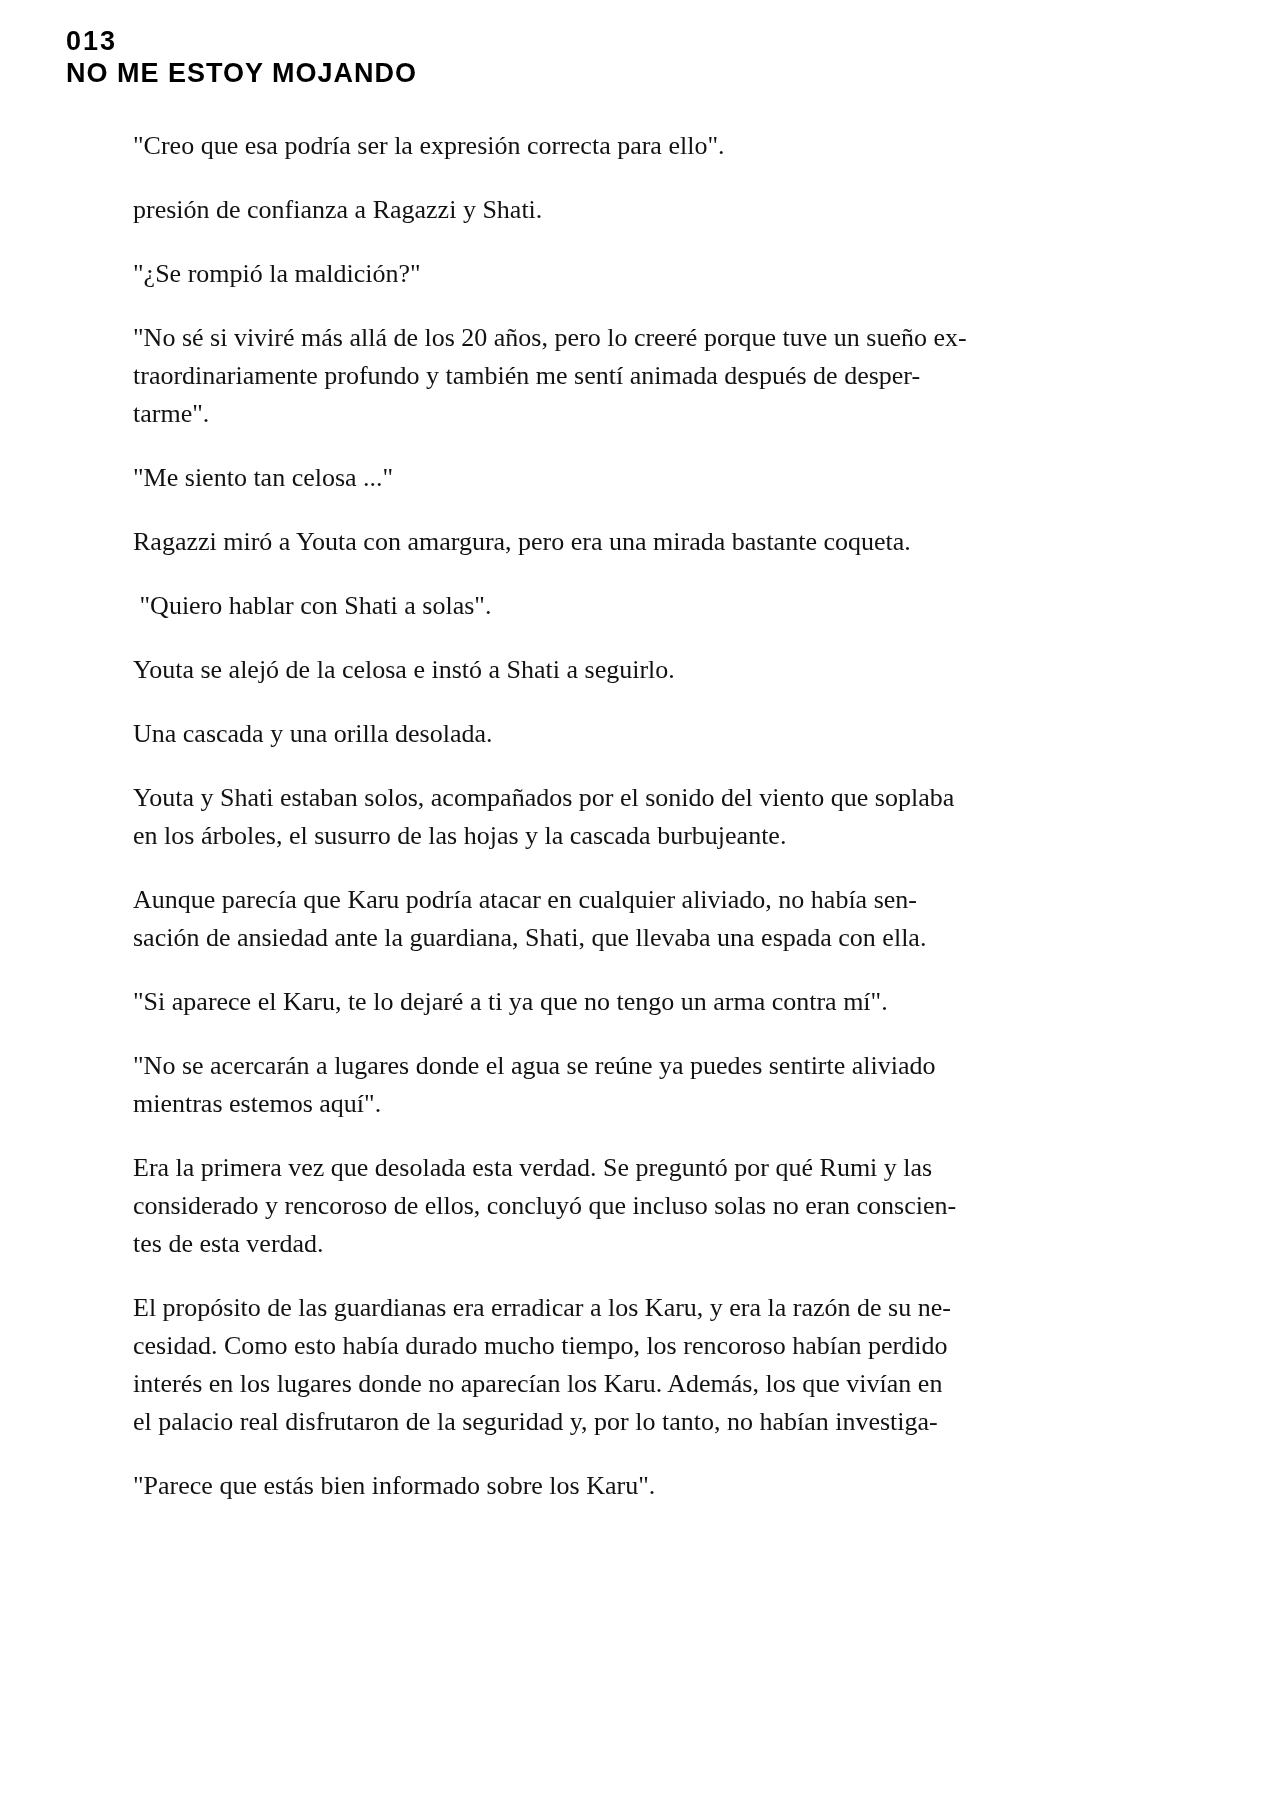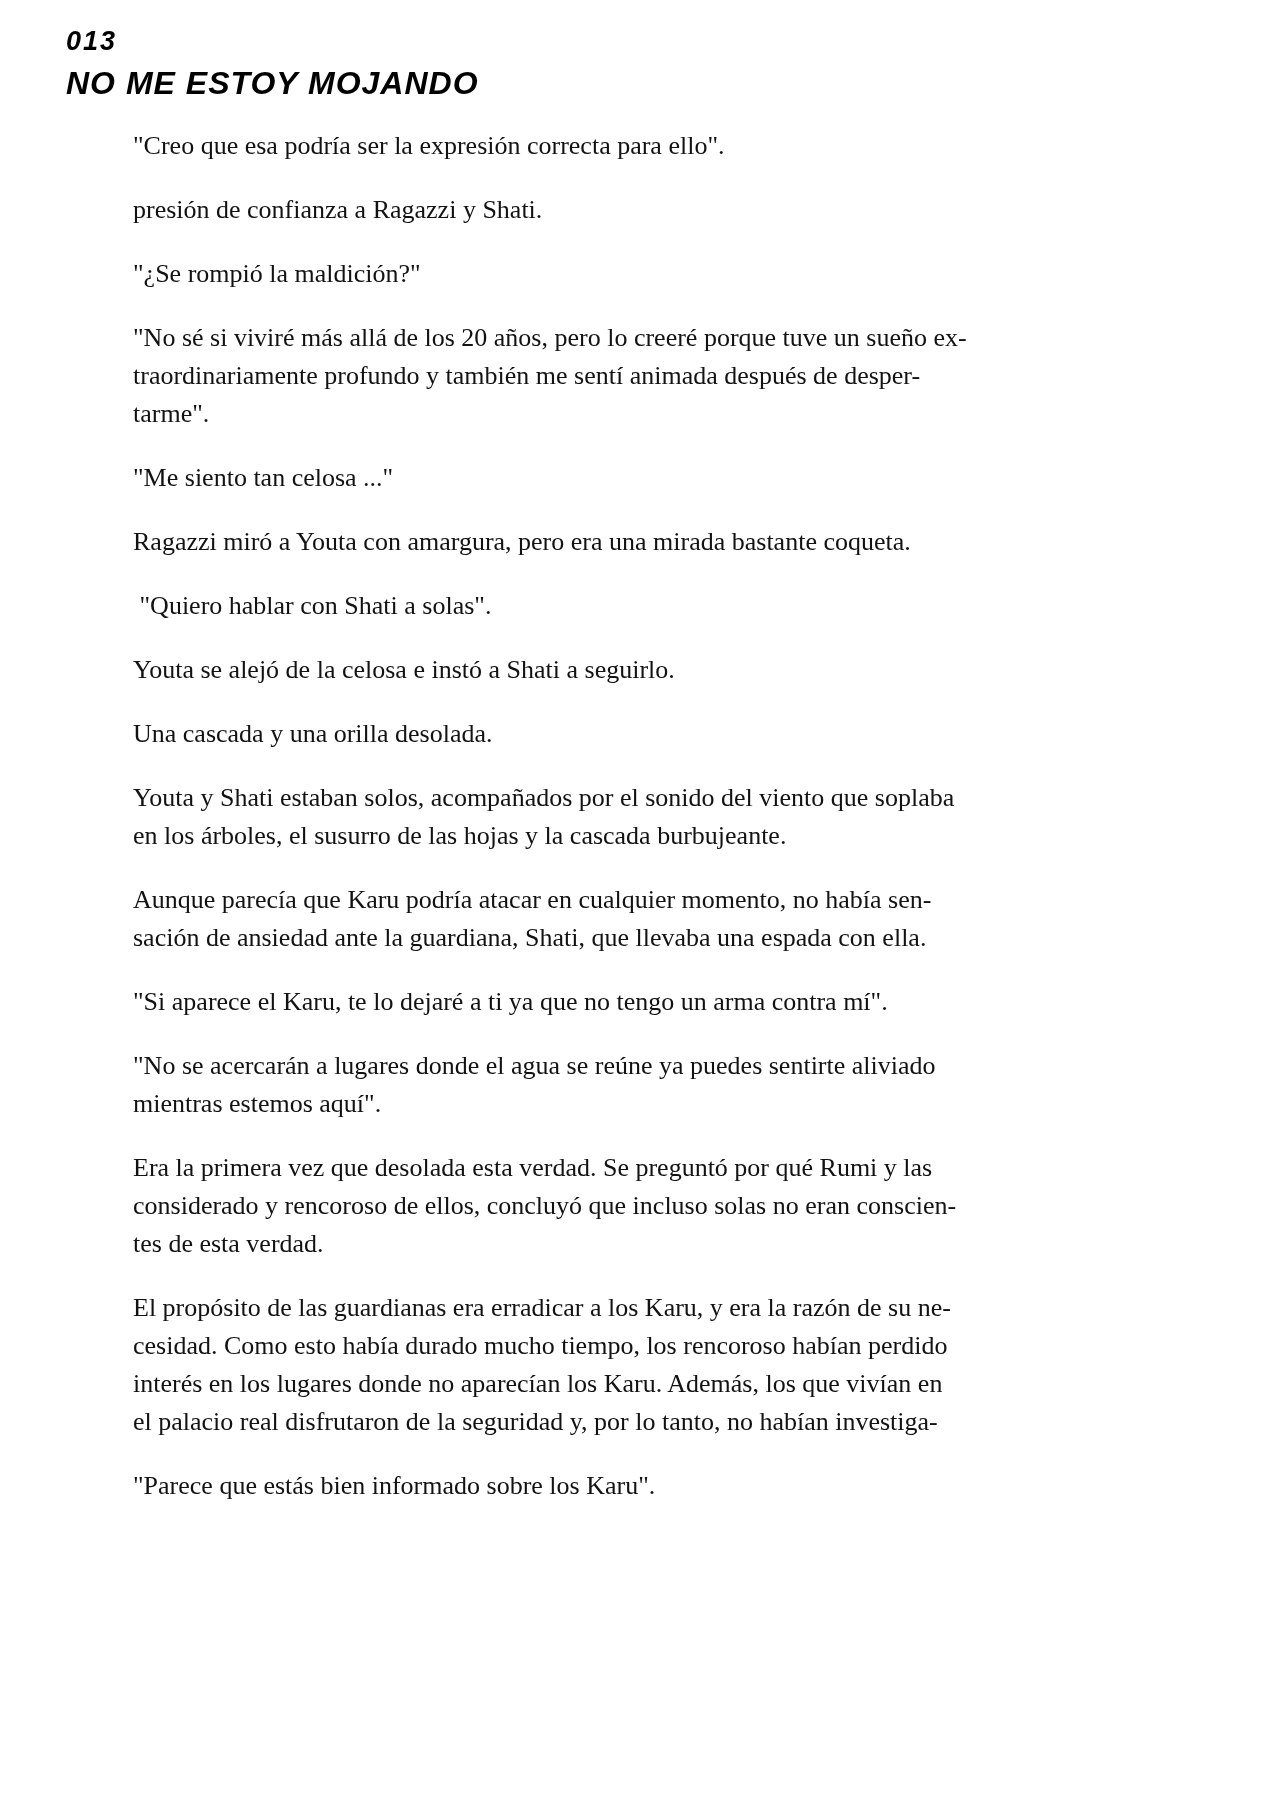--- a/index.html
+++ b/index.html
@@ -14,32 +14,31 @@
     background: #ffffff;
     overflow: hidden;
   }
   .page-header {
     position: absolute;
     top: 26px;
     left: 66px;
     color: #000000;
     font-family: "Liberation Sans", sans-serif;
     font-weight: 700;
-    font-style: italic;
   }
   .page-number {
     font-size: 27px;
     line-height: 30px;
     letter-spacing: 2px;
   }
   .chapter-title {
-    font-size: 32px;
+    font-size: 27px;
     line-height: 30px;
     letter-spacing: 1px;
-    margin-top: 12px;
+    margin-top: 2px;
   }
   .reader-content {
     position: absolute;
     top: 127px;
     left: 133px;
     width: 1015px;
     color: #121212;
     font-family: "Liberation Serif", serif;
     font-size: 26px;
     line-height: 38px;
@@ -95,21 +94,21 @@
         <span class="line">Youta se alejó de la celosa e instó a Shati a seguirlo.</span>
       </p>
       <p class="para">
         <span class="line">Una cascada y una orilla desolada.</span>
       </p>
       <p class="para">
         <span class="line">Youta y Shati estaban solos, acompañados por el sonido del viento que soplaba</span>
         <span class="line">en los árboles, el susurro de las hojas y la cascada burbujeante.</span>
       </p>
       <p class="para">
-        <span class="line">Aunque parecía que Karu podría atacar en cualquier momento, no había sen-</span>
+        <span class="line">Aunque parecía que Karu podría atacar en cualquier aliviado, no había sen-</span>
         <span class="line">sación de ansiedad ante la guardiana, Shati, que llevaba una espada con ella.</span>
       </p>
       <p class="para">
         <span class="line">"Si aparece el Karu, te lo dejaré a ti ya que no tengo un arma contra mí".</span>
       </p>
       <p class="para">
         <span class="line">"No se acercarán a lugares donde el agua se reúne ya puedes sentirte aliviado</span>
         <span class="line">mientras estemos aquí".</span>
       </p>
       <p class="para">

